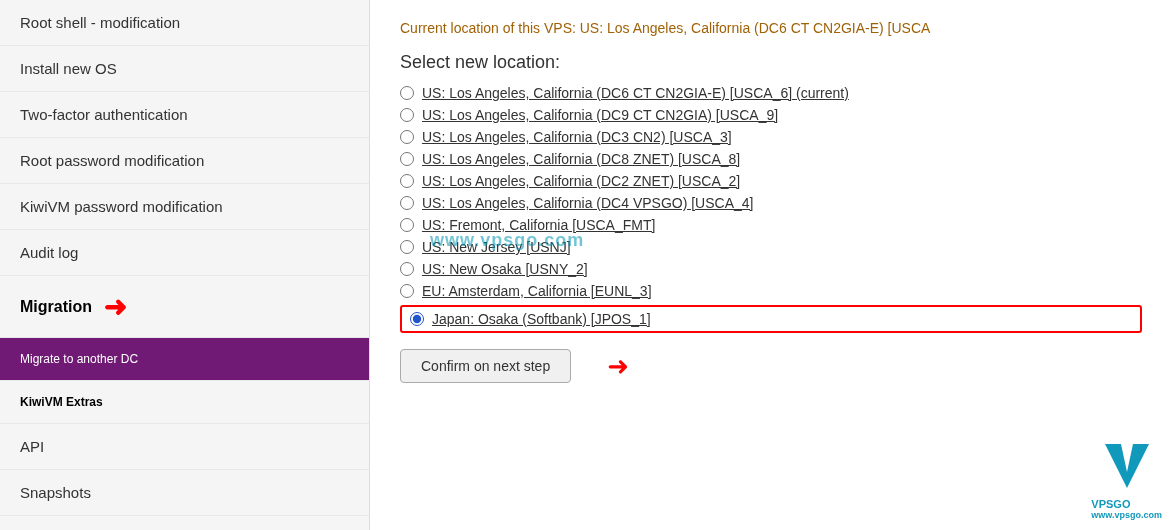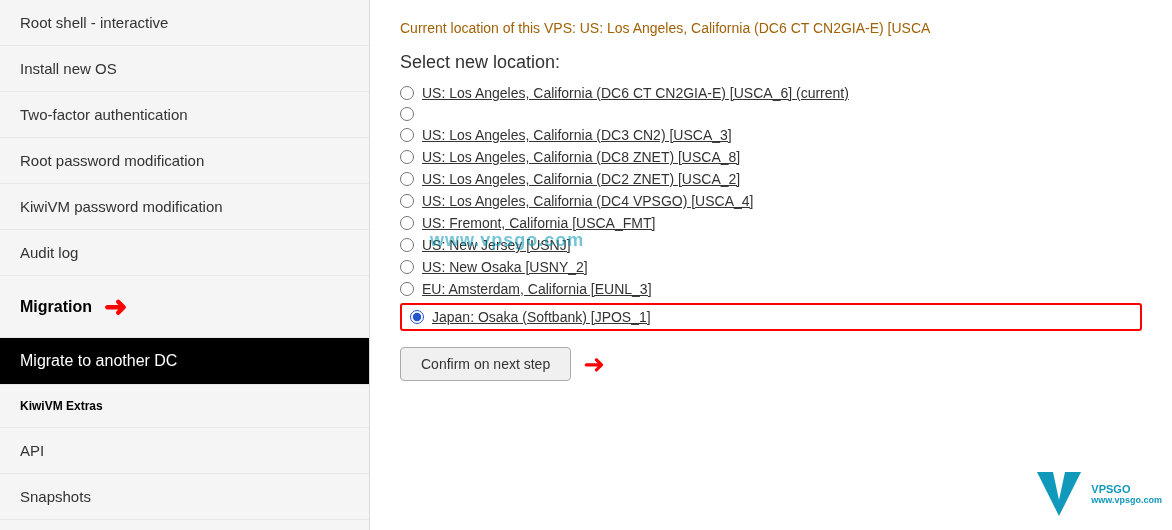--- a/index.html
+++ b/index.html
@@ -36,23 +36,23 @@
       font-weight: bold;
       font-size: 16px;
       color: #000;
       background: #f5f5f5;
       border-bottom: 1px solid #e8e8e8;
       display: flex;
       align-items: center;
       gap: 8px;
     }
     .sidebar-item-active {
-      background: #000000;
+      background: #701a75;
       color: #fff;
-      font-size: 16px;
+      font-size: 12px;
     }
     .sidebar-extras-header {
       padding: 14px 20px;
       font-weight: bold;
       font-size: 12px;
       color: #000;
       background: #f5f5f5;
       border-bottom: 1px solid #e8e8e8;
     }
 
@@ -100,21 +100,21 @@
     }
     .location-item.selected-location input[type="radio"] {
       accent-color: #2255cc;
     }
 
     
     .confirm-btn-wrapper {
       margin-top: 16px;
       display: flex;
       align-items: center;
-      gap: 12px;
+      gap: 36px;
     }
     .confirm-btn {
       padding: 8px 20px;
       font-size: 14px;
       background: #f0f0f0;
       border: 1px solid #aaa;
       border-radius: 4px;
       cursor: pointer;
       color: #333;
     }
@@ -140,20 +140,21 @@
     }
 
     
     .vpsgo-logo {
       position: absolute;
       bottom: 10px;
       right: 10px;
       display: flex;
       align-items: center;
       gap: 6px;
+      flex-direction: column;
     }
     .vpsgo-v {
       width: 52px;
       height: 52px;
     }
     .vpsgo-text {
       display: flex;
       flex-direction: column;
       font-size: 11px;
       color: #1199bb;
@@ -164,21 +165,21 @@
     .arrow-migration {
       color: red;
       font-size: 28px;
       margin-left: 4px;
     }
   </style>
 </head>
 <body>
 
 <div class="sidebar">
-  <div class="sidebar-item">Root shell - interactive</div>
+  <div class="sidebar-item">Root shell - modification</div>
   <div class="sidebar-item">Install new OS</div>
   <div class="sidebar-item">Two-factor authentication</div>
   <div class="sidebar-item">Root password modification</div>
   <div class="sidebar-item">KiwiVM password modification</div>
   <div class="sidebar-item">Audit log</div>
 
   <div class="sidebar-section-header">
     <span>Migration</span>
     <span class="arrow-migration">➜</span>
   </div>
@@ -195,20 +196,21 @@
   </div>
   <div class="select-location-label">Select new location:</div>
 
   <ul class="location-list">
     <li class="location-item">
       <input type="radio" name="location" style="">
       <span>US: Los Angeles, California (DC6 CT CN2GIA-E) [USCA_6] (current)</span>
     </li>
     <li class="location-item">
       <input type="radio" name="location" style="">
+      <span>US: Los Angeles, California (DC9 CT CN2GIA) [USCA_9]</span>
     </li>
     <li class="location-item">
       <input type="radio" name="location" style="">
       <span>US: Los Angeles, California (DC3 CN2) [USCA_3]</span>
     </li>
     <li class="location-item">
       <input type="radio" name="location" style="">
       <span>US: Los Angeles, California (DC8 ZNET) [USCA_8]</span>
     </li>
     <li class="location-item">

